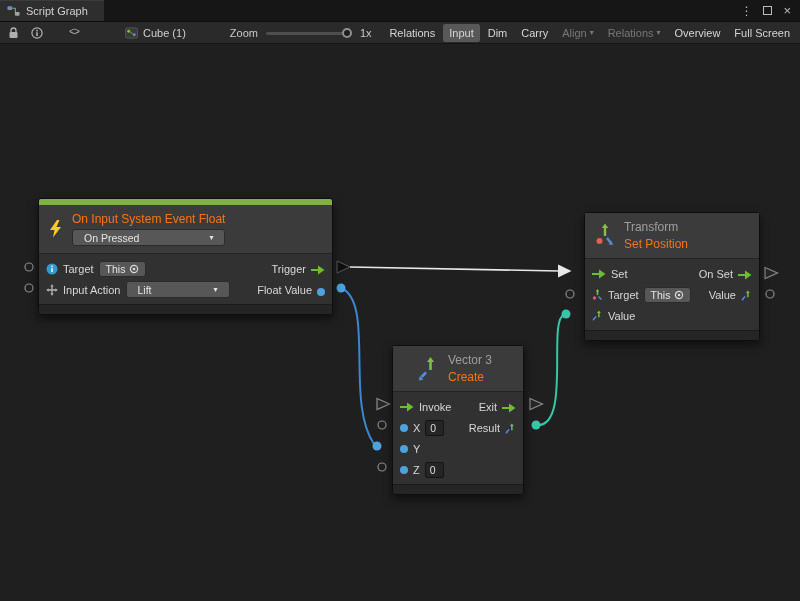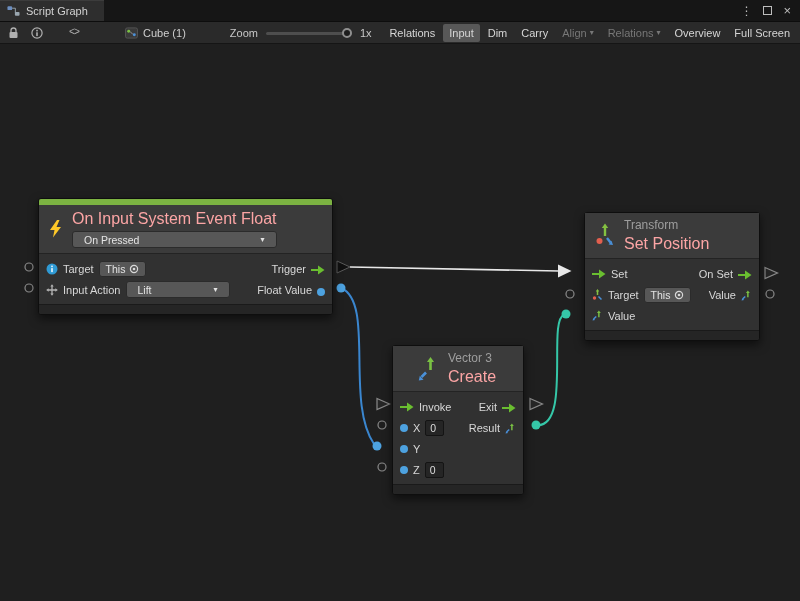--- a/index.html
+++ b/index.html
@@ -41,21 +41,21 @@
   
   .edges{position:absolute;left:0;top:0;width:800px;height:601px;z-index:1}
   .node{position:absolute;z-index:2;background:#313131;border:1px solid #0e0e0e;border-radius:3px;
     box-shadow:0 4px 10px rgba(0,0,0,.55)}
   .accent{height:6px;background:#7cb342;border-radius:2px 2px 0 0}
   .node-header{display:flex;align-items:center;gap:9px;background:#3b3b3b;border-bottom:1px solid #232323;
     padding:0 10px}
   .event-header{height:49px;padding-left:9px}
   .typed-header{height:46px}
   .hcol{display:flex;flex-direction:column;justify-content:center;gap:3px}
-  .node-title{font-size:16px;color:#fca5a5}
+  .node-title{font-size:12px;color:#f97316}
   .node-cat{font-size:12px;color:#9e9e9e}
   .node-body{padding:4px 0;background:#313131}
   .row{height:21px;display:flex;align-items:center;gap:5px;padding:0 7px}
   .row .right{margin-left:auto;display:flex;align-items:flex-end;gap:5px}
   .plabel{font-size:11px;color:#d8d8d8}
   .node-footer{height:10px;background:#252525;border-top:1px solid #1a1a1a;border-radius:0 0 2px 2px}
 
   .dropdown{display:inline-flex;align-items:center;justify-content:space-between;gap:6px;
     background:#575757;border:1px solid #2b2b2b;border-radius:3px;height:17px;
     padding:0 11px;font-size:10.5px;color:#e4e4e4;cursor:default}

